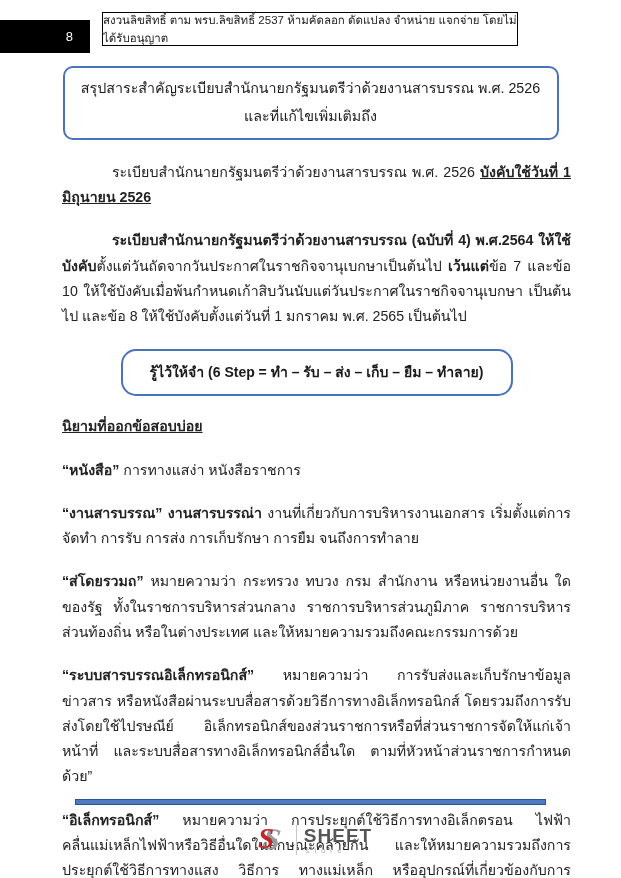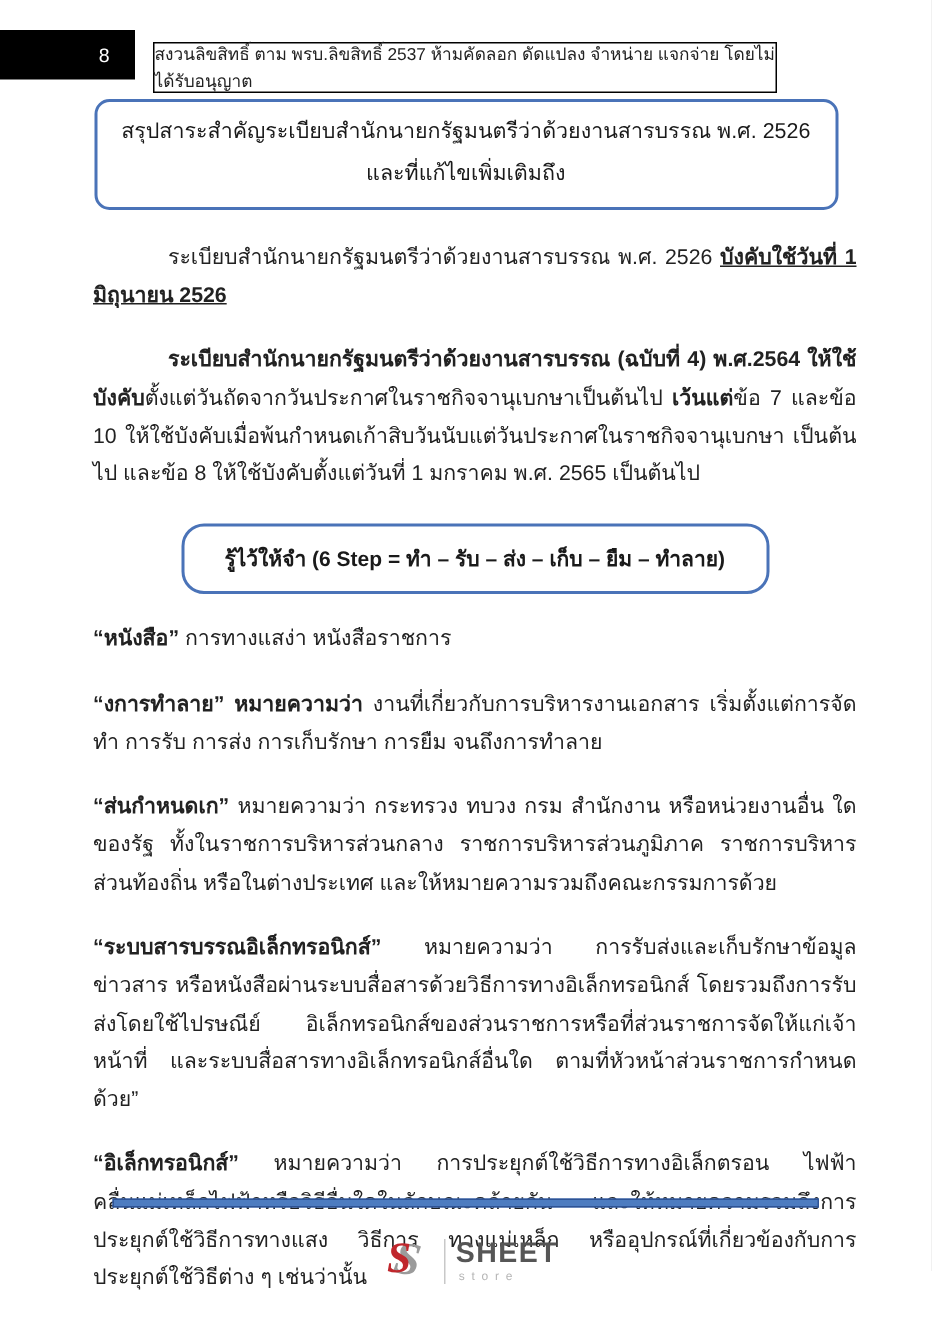--- a/index.html
+++ b/index.html
@@ -14,21 +14,21 @@
   }
   
   .header{position:relative;height:58px;}
   .pagenum-box{
     position:absolute;left:0;top:20px;width:90px;height:33px;
     background:#000;color:#fff;
     display:flex;align-items:center;justify-content:flex-end;
     padding-right:17px;box-sizing:border-box;font-size:13px;
   }
   .copyright-box{
-    position:absolute;left:102px;top:28px;width:414px;height:32px;
+    position:absolute;left:102px;top:12px;width:414px;height:32px;
     border:1px solid #000;background:#fff;
     display:flex;align-items:center;justify-content:center;
     font-size:11.5px;color:#222;
   }
   
   .title-box{
     margin:8px auto 0;width:468px;
     border:2.5px solid #4a73b8;border-radius:10px;
     padding:7px 12px;text-align:center;
     font-weight:normal;font-size:14.3px;line-height:1.95;color:#1a1a1a;
@@ -85,26 +85,27 @@
   <div class="content">
 
     <p class="indent"><span>ระเบียบสำนักนายกรัฐมนตรีว่าด้วยงานสารบรรณ พ.ศ. 2526 </span><span class="bu">บังคับใช้วันที่ 1 มิถุนายน 2526</span></p>
 
     <p class="indent"><span class="b">ระเบียบสำนักนายกรัฐมนตรีว่าด้วยงานสารบรรณ (ฉบับที่ 4) พ.ศ.2564  ให้ใช้บังคับ</span><span>ตั้งแต่วันถัดจากวันประกาศในราชกิจจานุเบกษาเป็นต้นไป </span><span class="b">เว้นแต่</span><span>ข้อ 7 และข้อ 10 ให้ใช้บังคับเมื่อพ้นกำหนดเก้าสิบวันนับแต่วันประกาศในราชกิจจานุเบกษา เป็นต้นไป และข้อ 8 ให้ใช้บังคับตั้งแต่วันที่ 1 มกราคม พ.ศ. 2565 เป็นต้นไป</span></p>
 
     <div class="memo-box">
       <span>รู้ไว้ให้จำ  (6 Step = ทำ – รับ – ส่ง – เก็บ – ยืม – ทำลาย)</span>
     </div>
 
+    <p><span class="bu">นิยามที่ออกข้อสอบบ่อย</span></p>
 
     <p><span class="b">“หนังสือ”</span><span>  การทางแสง่า หนังสือราชการ</span></p>
 
-    <p><span class="b">“งการทำลาย” หมายความว่า</span><span> งานที่เกี่ยวกับการบริหารงานเอกสาร เริ่มตั้งแต่การจัดทำ การรับ การส่ง การเก็บรักษา การยืม จนถึงการทำลาย</span></p>
+    <p><span class="b">“งานสารบรรณ” งานสารบรรณ่า</span><span> งานที่เกี่ยวกับการบริหารงานเอกสาร เริ่มตั้งแต่การจัดทำ การรับ การส่ง การเก็บรักษา การยืม จนถึงการทำลาย</span></p>
 
-    <p><span class="b">“ส่นกำหนดเก”</span><span> หมายความว่า กระทรวง ทบวง กรม สำนักงาน หรือหน่วยงานอื่น ใดของรัฐ ทั้งในราชการบริหารส่วนกลาง ราชการบริหารส่วนภูมิภาค ราชการบริหารส่วนท้องถิ่น หรือในต่างประเทศ และให้หมายความรวมถึงคณะกรรมการด้วย</span></p>
+    <p><span class="b">“ส่โดยรวมถ”</span><span> หมายความว่า กระทรวง ทบวง กรม สำนักงาน หรือหน่วยงานอื่น ใดของรัฐ ทั้งในราชการบริหารส่วนกลาง ราชการบริหารส่วนภูมิภาค ราชการบริหารส่วนท้องถิ่น หรือในต่างประเทศ และให้หมายความรวมถึงคณะกรรมการด้วย</span></p>
 
     <p><span class="b">“ระบบสารบรรณอิเล็กทรอนิกส์”</span><span> หมายความว่า การรับส่งและเก็บรักษาข้อมูลข่าวสาร หรือหนังสือผ่านระบบสื่อสารด้วยวิธีการทางอิเล็กทรอนิกส์ โดยรวมถึงการรับส่งโดยใช้ไปรษณีย์ อิเล็กทรอนิกส์ของส่วนราชการหรือที่ส่วนราชการจัดให้แก่เจ้าหน้าที่ และระบบสื่อสารทางอิเล็กทรอนิกส์อื่นใด ตามที่หัวหน้าส่วนราชการกำหนดด้วย”</span></p>
 
     <p><span class="b">“อิเล็กทรอนิกส์”</span><span> หมายความว่า การประยุกต์ใช้วิธีการทางอิเล็กตรอน ไฟฟ้า คลื่นแม่เหล็กไฟฟ้าหรือวิธีอื่นใดในลักษณะคล้ายกัน และให้หมายความรวมถึงการประยุกต์ใช้วิธีการทางแสง วิธีการ ทางแม่เหล็ก หรืออุปกรณ์ที่เกี่ยวข้องกับการประยุกต์ใช้วิธีต่าง ๆ เช่นว่านั้น</span></p>
 
   </div>
 
   <div class="rule"></div>
 
   <div class="footer-logo">

